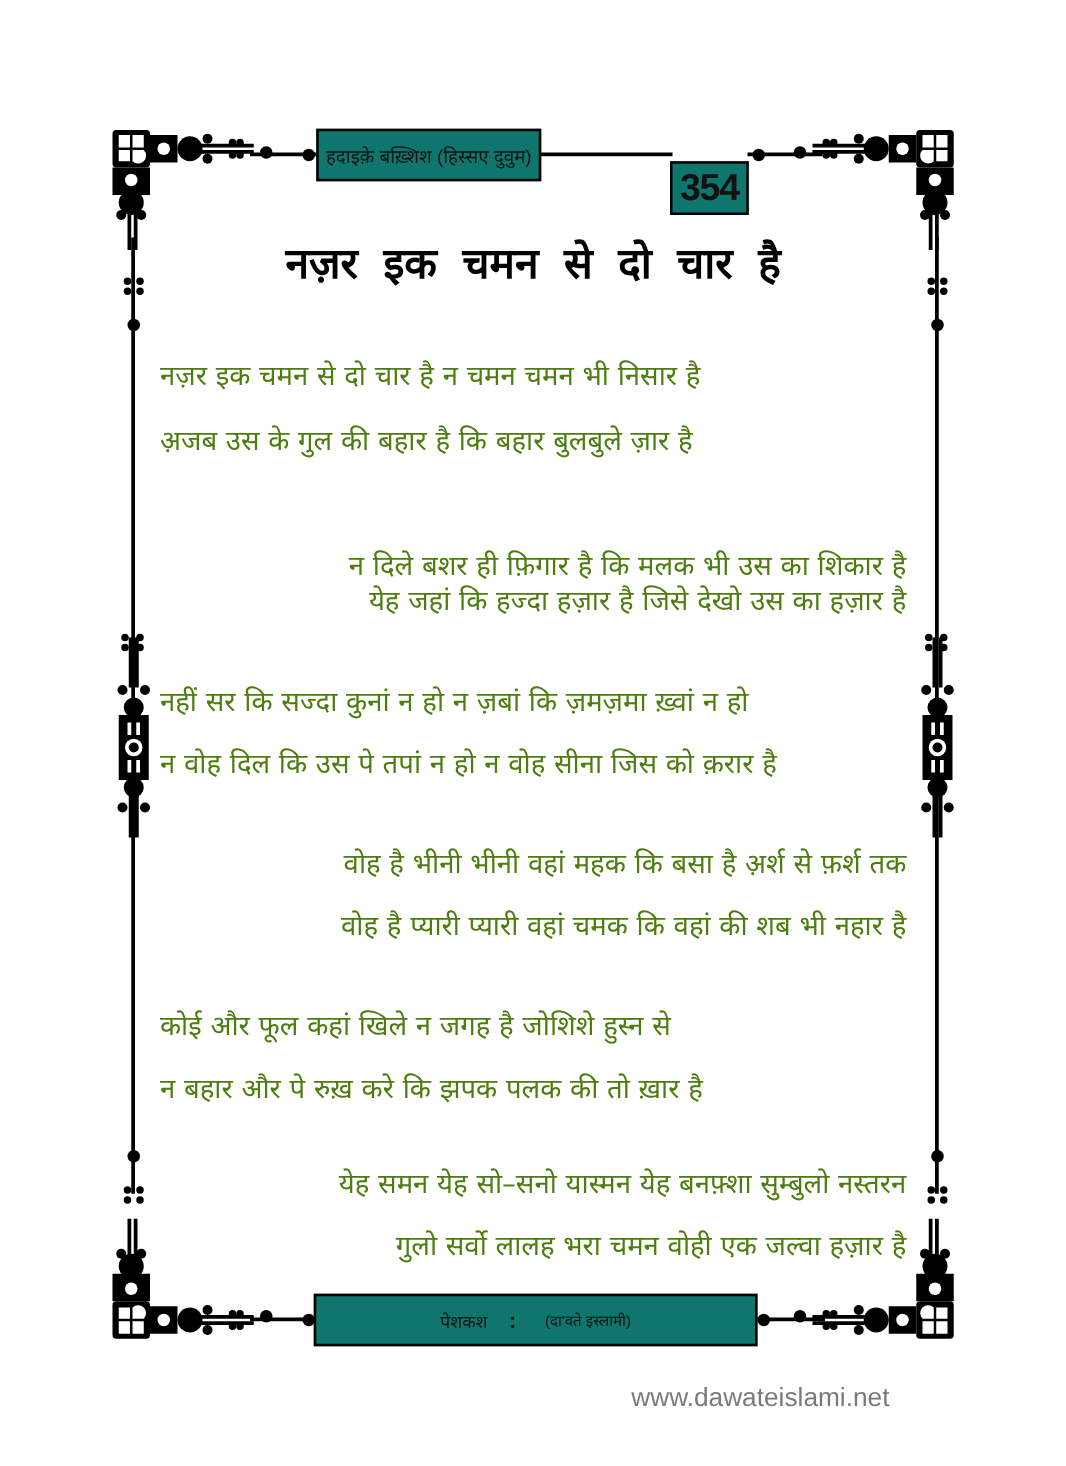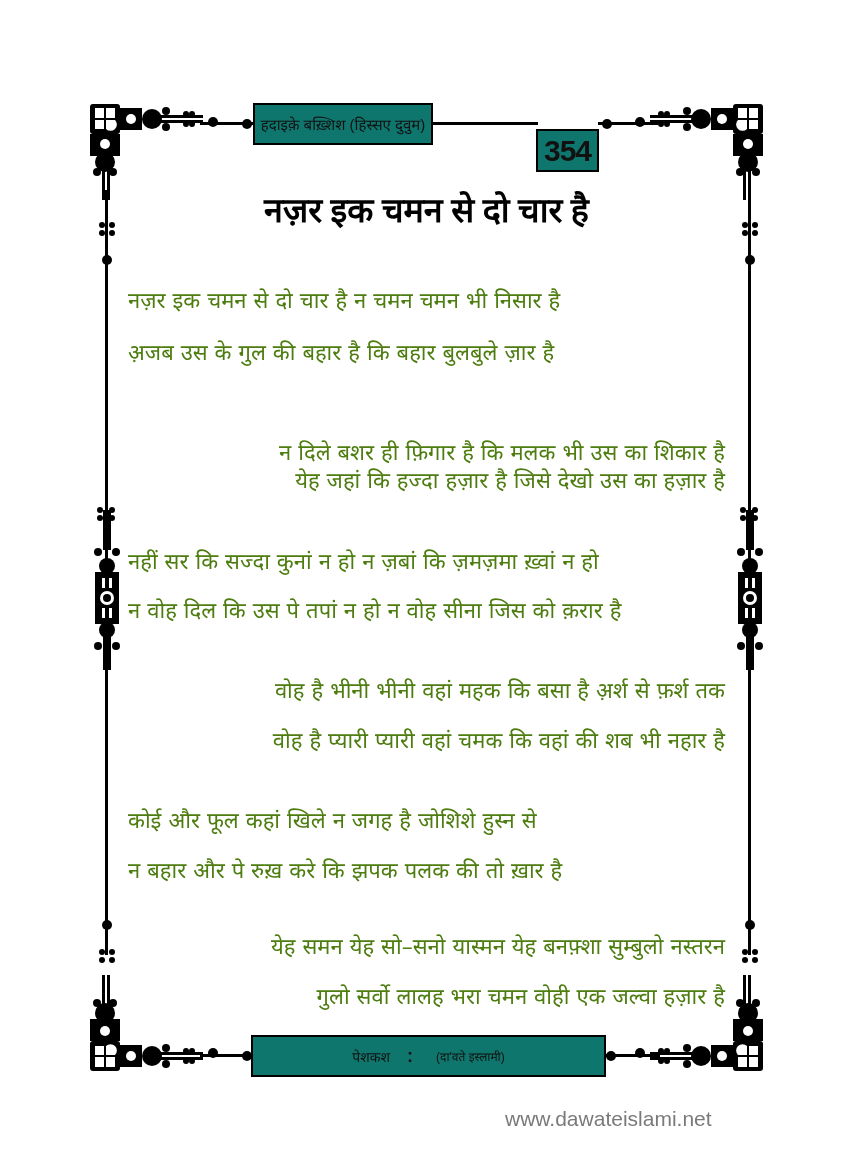--- a/index.html
+++ b/index.html
@@ -13,21 +13,21 @@
 
   .hdr-box {
     position:absolute; border:2.5px solid #000; background:#0f766e; box-sizing:border-box;
     display:flex; align-items:center; justify-content:center; white-space:nowrap;
   }
   .book-title { font-size:15px; font-family:"Liberation Sans", sans-serif; }
   .page-num { font-size:30px; font-weight:bold; font-family:"Liberation Sans", sans-serif; letter-spacing:-1px; }
 
   .poem-title {
     position:absolute; left:0; width:853px; top:186px; text-align:center;
-    font-size:34px; font-weight:bold; font-family:Liberation Serif, serif; color:#000;
+    font-size:34px; font-weight:bold; font-family:Liberation Mono, monospace; color:#000;
   }
   .verse-line {
     position:absolute; font-size:22px; white-space:nowrap; color:#4d7c0f;
     font-family:"DejaVu Sans", sans-serif;
   }
   .left { left:128px; }
   .right { right:128px; text-align:right; }
 
   .footer-box { font-size:14px; font-family:"Liberation Sans", sans-serif; gap:11px; }
   .footer-box .lbl { font-size:14px; }

